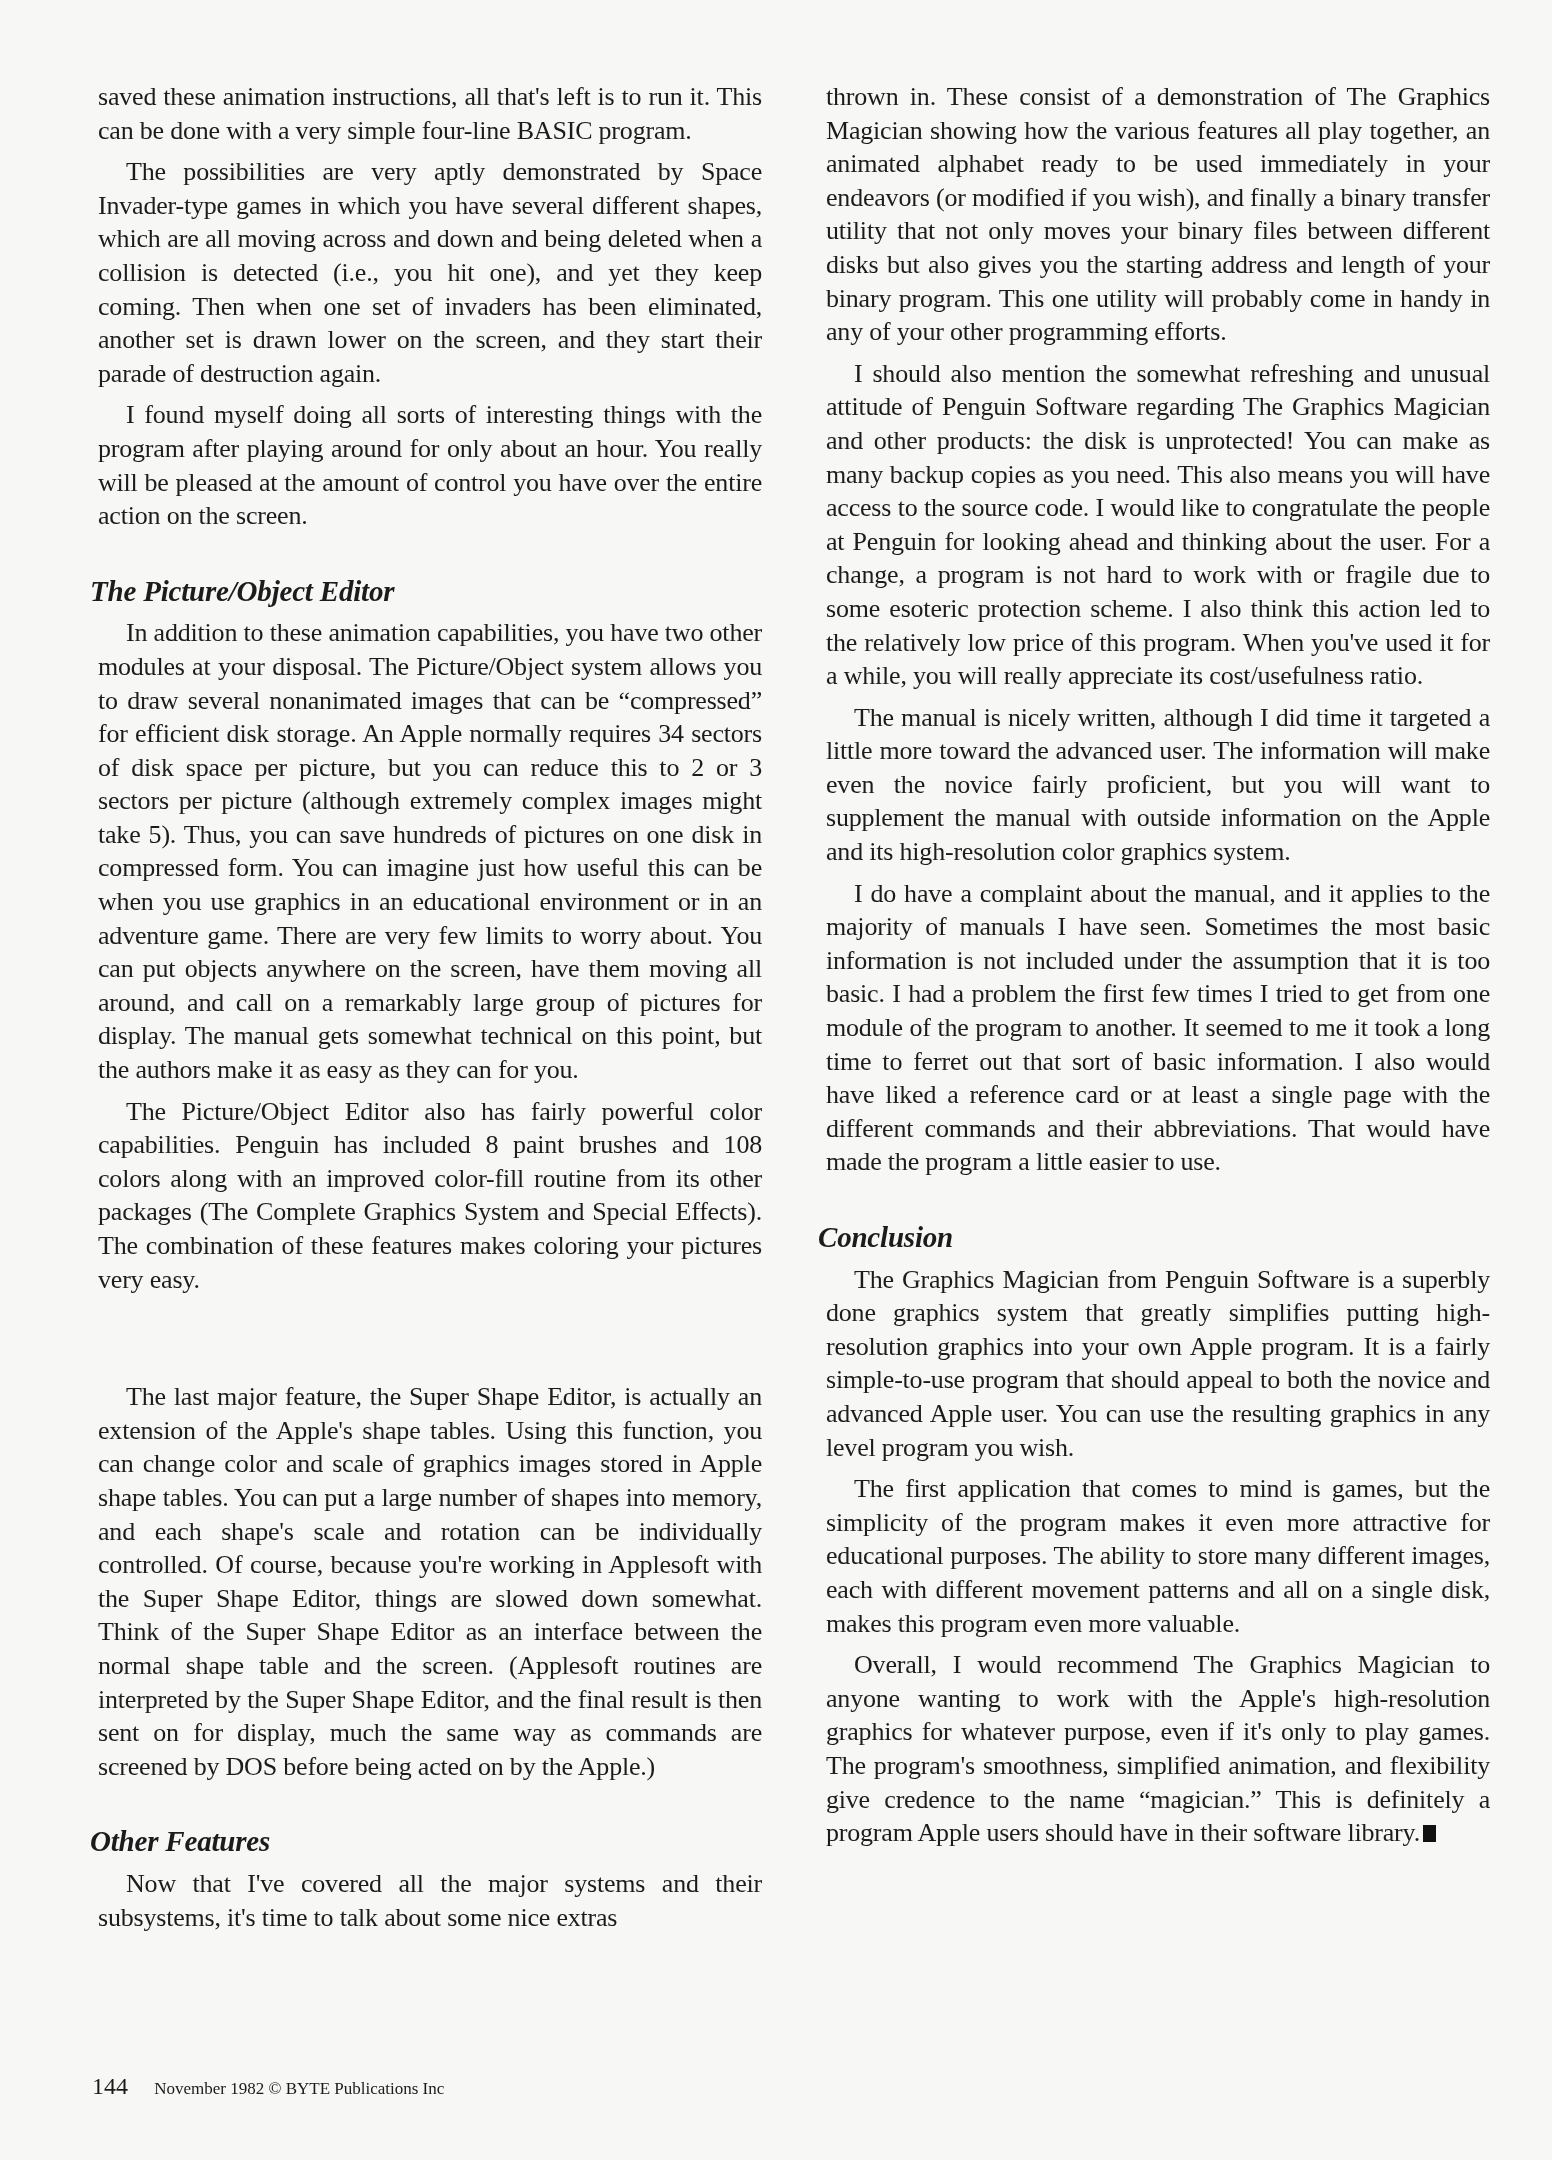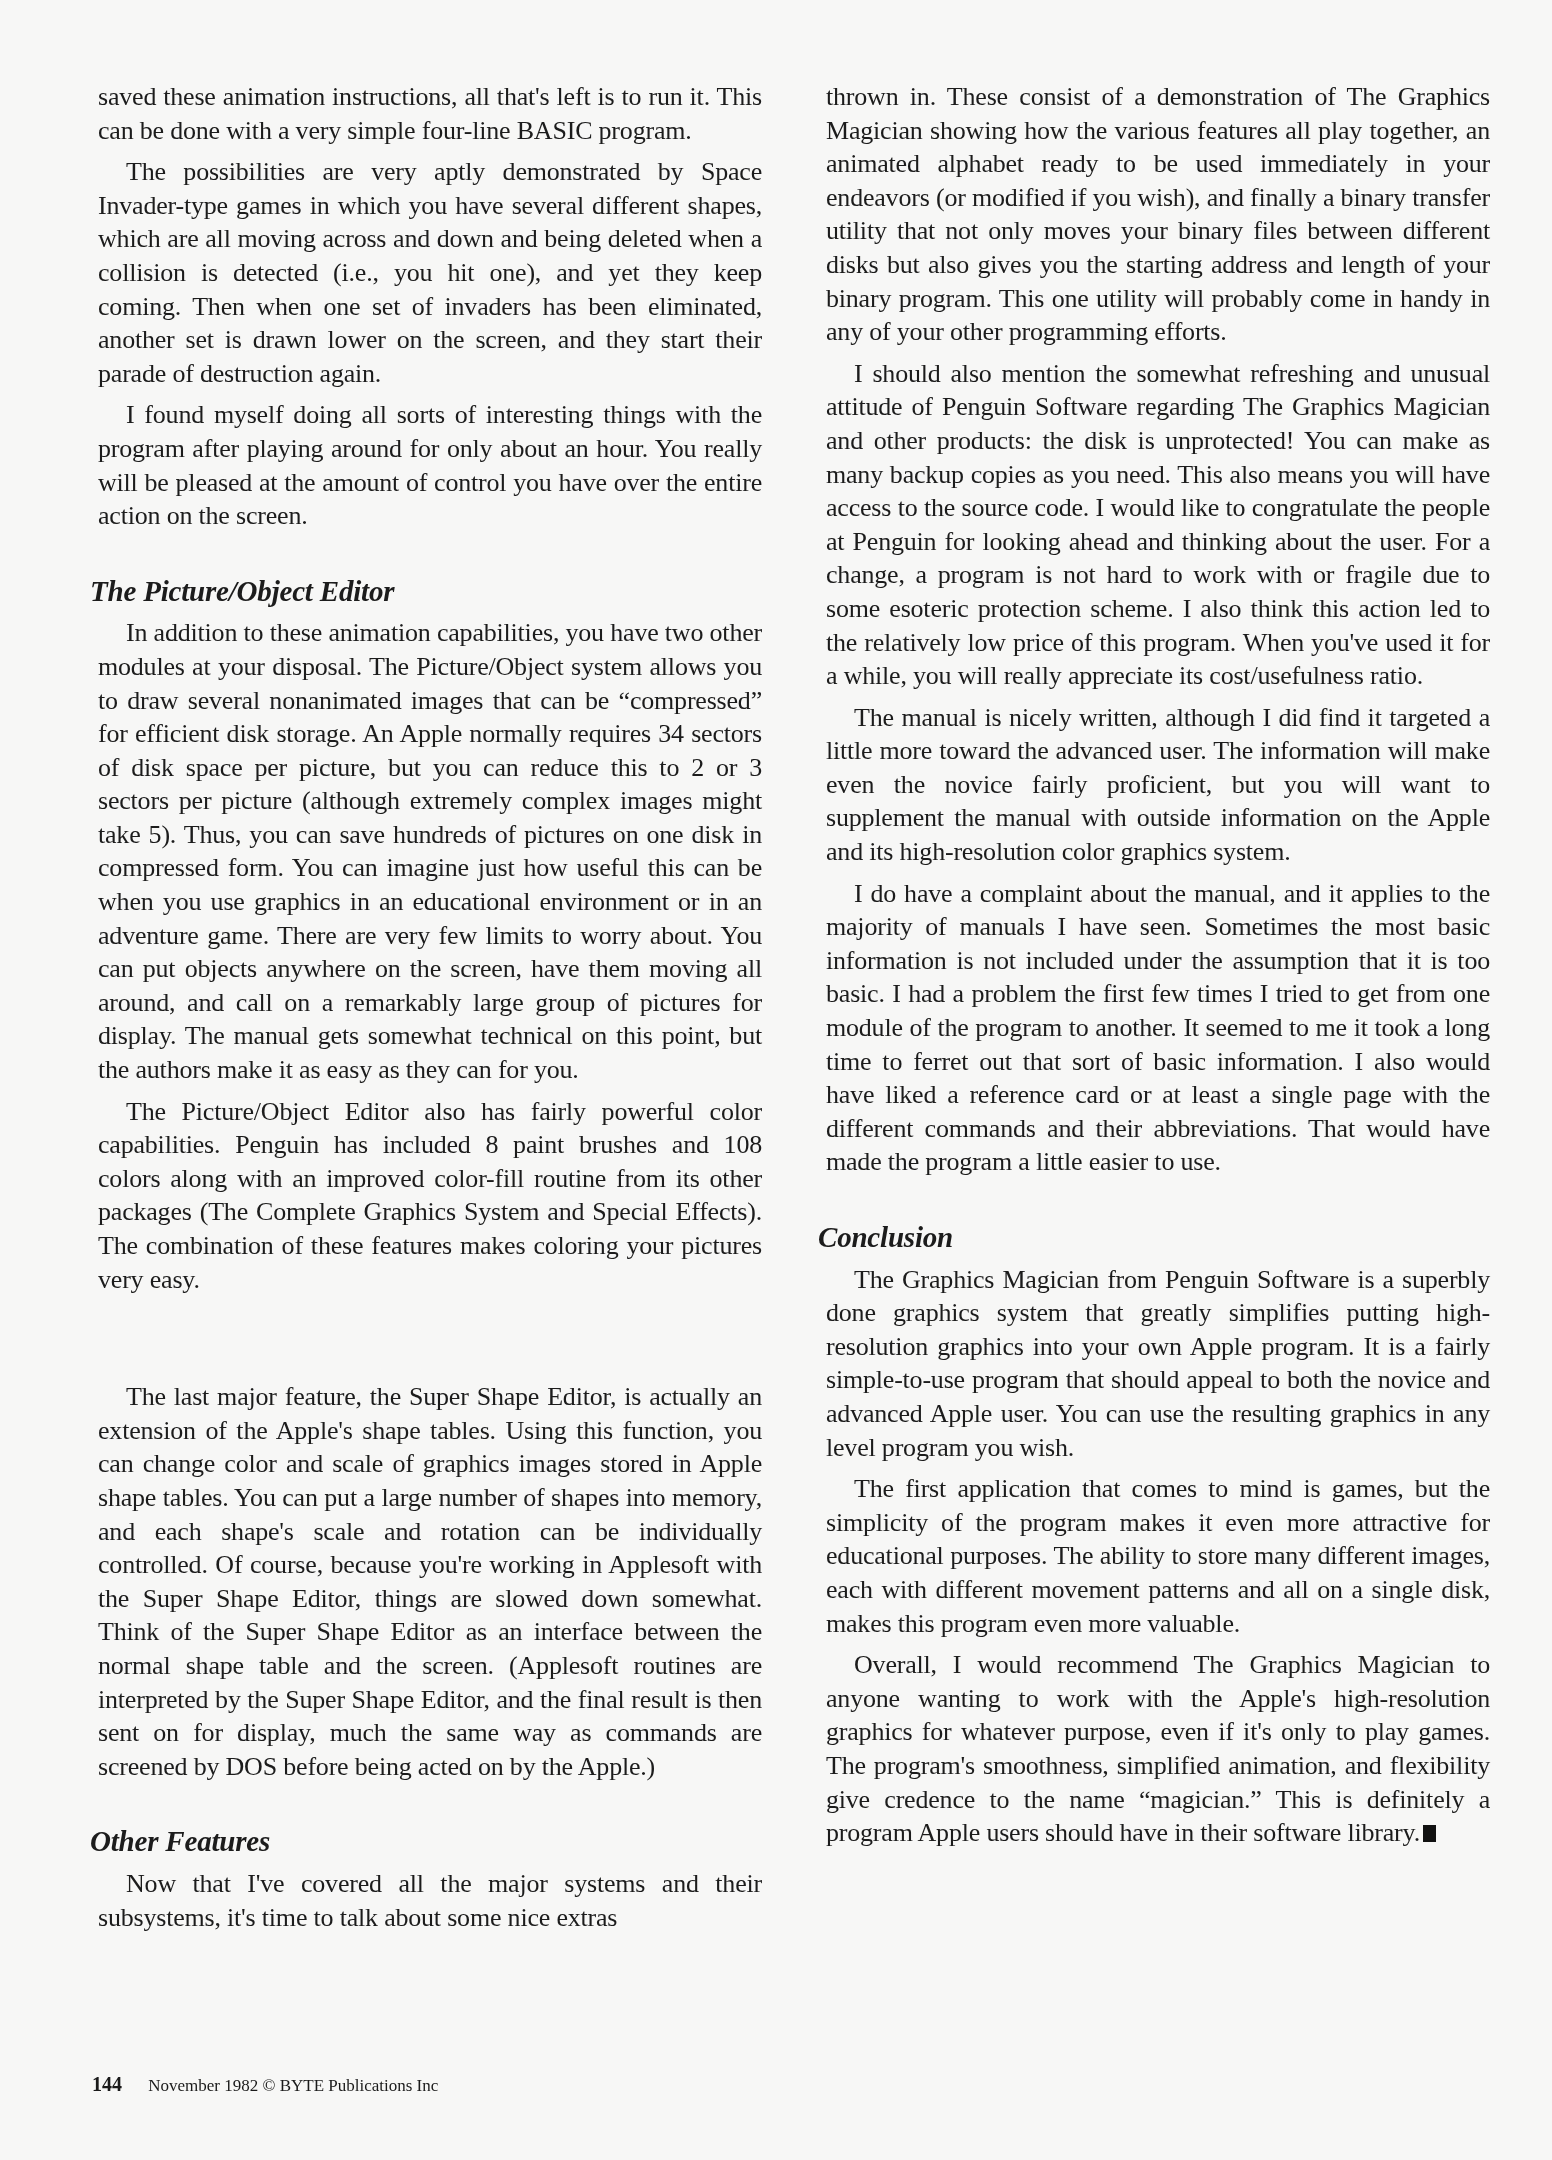--- a/index.html
+++ b/index.html
@@ -45,21 +45,21 @@
     margin-left: 3px;
     vertical-align: -1px;
   }
   .footer {
     position: absolute;
     left: 92px; top: 2073px;
     font-family: "Liberation Serif", "DejaVu Serif", serif;
     font-size: 17px;
     color: #1a1a1a;
   }
-  .footer .pageno { font-weight: bold; font-size: 20px; margin-right: 22px; }
+  .footer .pageno { font-weight: normal; font-size: 24px; margin-right: 22px; }
 </style>
 </head>
 <body>
 
 <div class="col left">
   <p class="p noindent">saved these animation instructions, all that's left is to run it. This can be done with a very simple four-line BASIC program.</p>
   <p class="p">The possibilities are very aptly demonstrated by Space Invader-type games in which you have several different shapes, which are all moving across and down and being deleted when a collision is detected (i.e., you hit one), and yet they keep coming. Then when one set of invaders has been eliminated, another set is drawn lower on the screen, and they start their parade of destruction again.</p>
   <p class="p">I found myself doing all sorts of interesting things with the program after playing around for only about an hour. You really will be pleased at the amount of control you have over the entire action on the screen.</p>
   <div class="gap-h1"></div>
   <h2 class="h">The Picture/Object Editor</h2>
@@ -68,21 +68,21 @@
   <div class="gap-h2"></div>
   <p class="p">The last major feature, the Super Shape Editor, is actually an extension of the Apple's shape tables. Using this function, you can change color and scale of graphics images stored in Apple shape tables. You can put a large number of shapes into memory, and each shape's scale and rotation can be individually controlled. Of course, because you're working in Applesoft with the Super Shape Editor, things are slowed down somewhat. Think of the Super Shape Editor as an interface between the normal shape table and the screen. (Applesoft routines are interpreted by the Super Shape Editor, and the final result is then sent on for display, much the same way as commands are screened by DOS before being acted on by the Apple.)</p>
   <div class="gap-h3"></div>
   <h2 class="h">Other Features</h2>
   <p class="p">Now that I've covered all the major systems and their subsystems, it's time to talk about some nice extras</p>
 </div>
 
 <div class="col right">
   <p class="p noindent">thrown in. These consist of a demonstration of The Graphics Magician showing how the various features all play together, an animated alphabet ready to be used immediately in your endeavors (or modified if you wish), and finally a binary transfer utility that not only moves your binary files between different disks but also gives you the starting address and length of your binary program. This one utility will probably come in handy in any of your other programming efforts.</p>
   <p class="p">I should also mention the somewhat refreshing and unusual attitude of Penguin Software regarding The Graphics Magician and other products: the disk is unprotected! You can make as many backup copies as you need. This also means you will have access to the source code. I would like to congratulate the people at Penguin for looking ahead and thinking about the user. For a change, a program is not hard to work with or fragile due to some esoteric protection scheme. I also think this action led to the relatively low price of this program. When you've used it for a while, you will really appreciate its cost/usefulness ratio.</p>
-  <p class="p">The manual is nicely written, although I did find it targeted a little more toward the advanced user. The information will make even the novice fairly proficient, but you will want to supplement the manual with outside information on the Apple and its high-resolution color graphics system.</p>
+  <p class="p">The manual is nicely written, although I did time it targeted a little more toward the advanced user. The information will make even the novice fairly proficient, but you will want to supplement the manual with outside information on the Apple and its high-resolution color graphics system.</p>
   <p class="p">I do have a complaint about the manual, and it applies to the majority of manuals I have seen. Sometimes the most basic information is not included under the assumption that it is too basic. I had a problem the first few times I tried to get from one module of the program to another. It seemed to me it took a long time to ferret out that sort of basic information. I also would have liked a reference card or at least a single page with the different commands and their abbreviations. That would have made the program a little easier to use.</p>
   <div class="gap-h4"></div>
   <h2 class="h">Conclusion</h2>
   <p class="p">The Graphics Magician from Penguin Software is a superbly done graphics system that greatly simplifies putting high-resolution graphics into your own Apple program. It is a fairly simple-to-use program that should appeal to both the novice and advanced Apple user. You can use the resulting graphics in any level program you wish.</p>
   <p class="p">The first application that comes to mind is games, but the simplicity of the program makes it even more attractive for educational purposes. The ability to store many different images, each with different movement patterns and all on a single disk, makes this program even more valuable.</p>
   <p class="p"><span>Overall, I would recommend The Graphics Magician to anyone wanting to work with the Apple's high-resolution graphics for whatever purpose, even if it's only to play games. The program's smoothness, simplified animation, and flexibility give credence to the name “magician.” This is definitely a program Apple users should have in their software library.</span><span class="endmark"></span></p>
 </div>
 
 <div class="footer">
   <span class="pageno">144</span>

